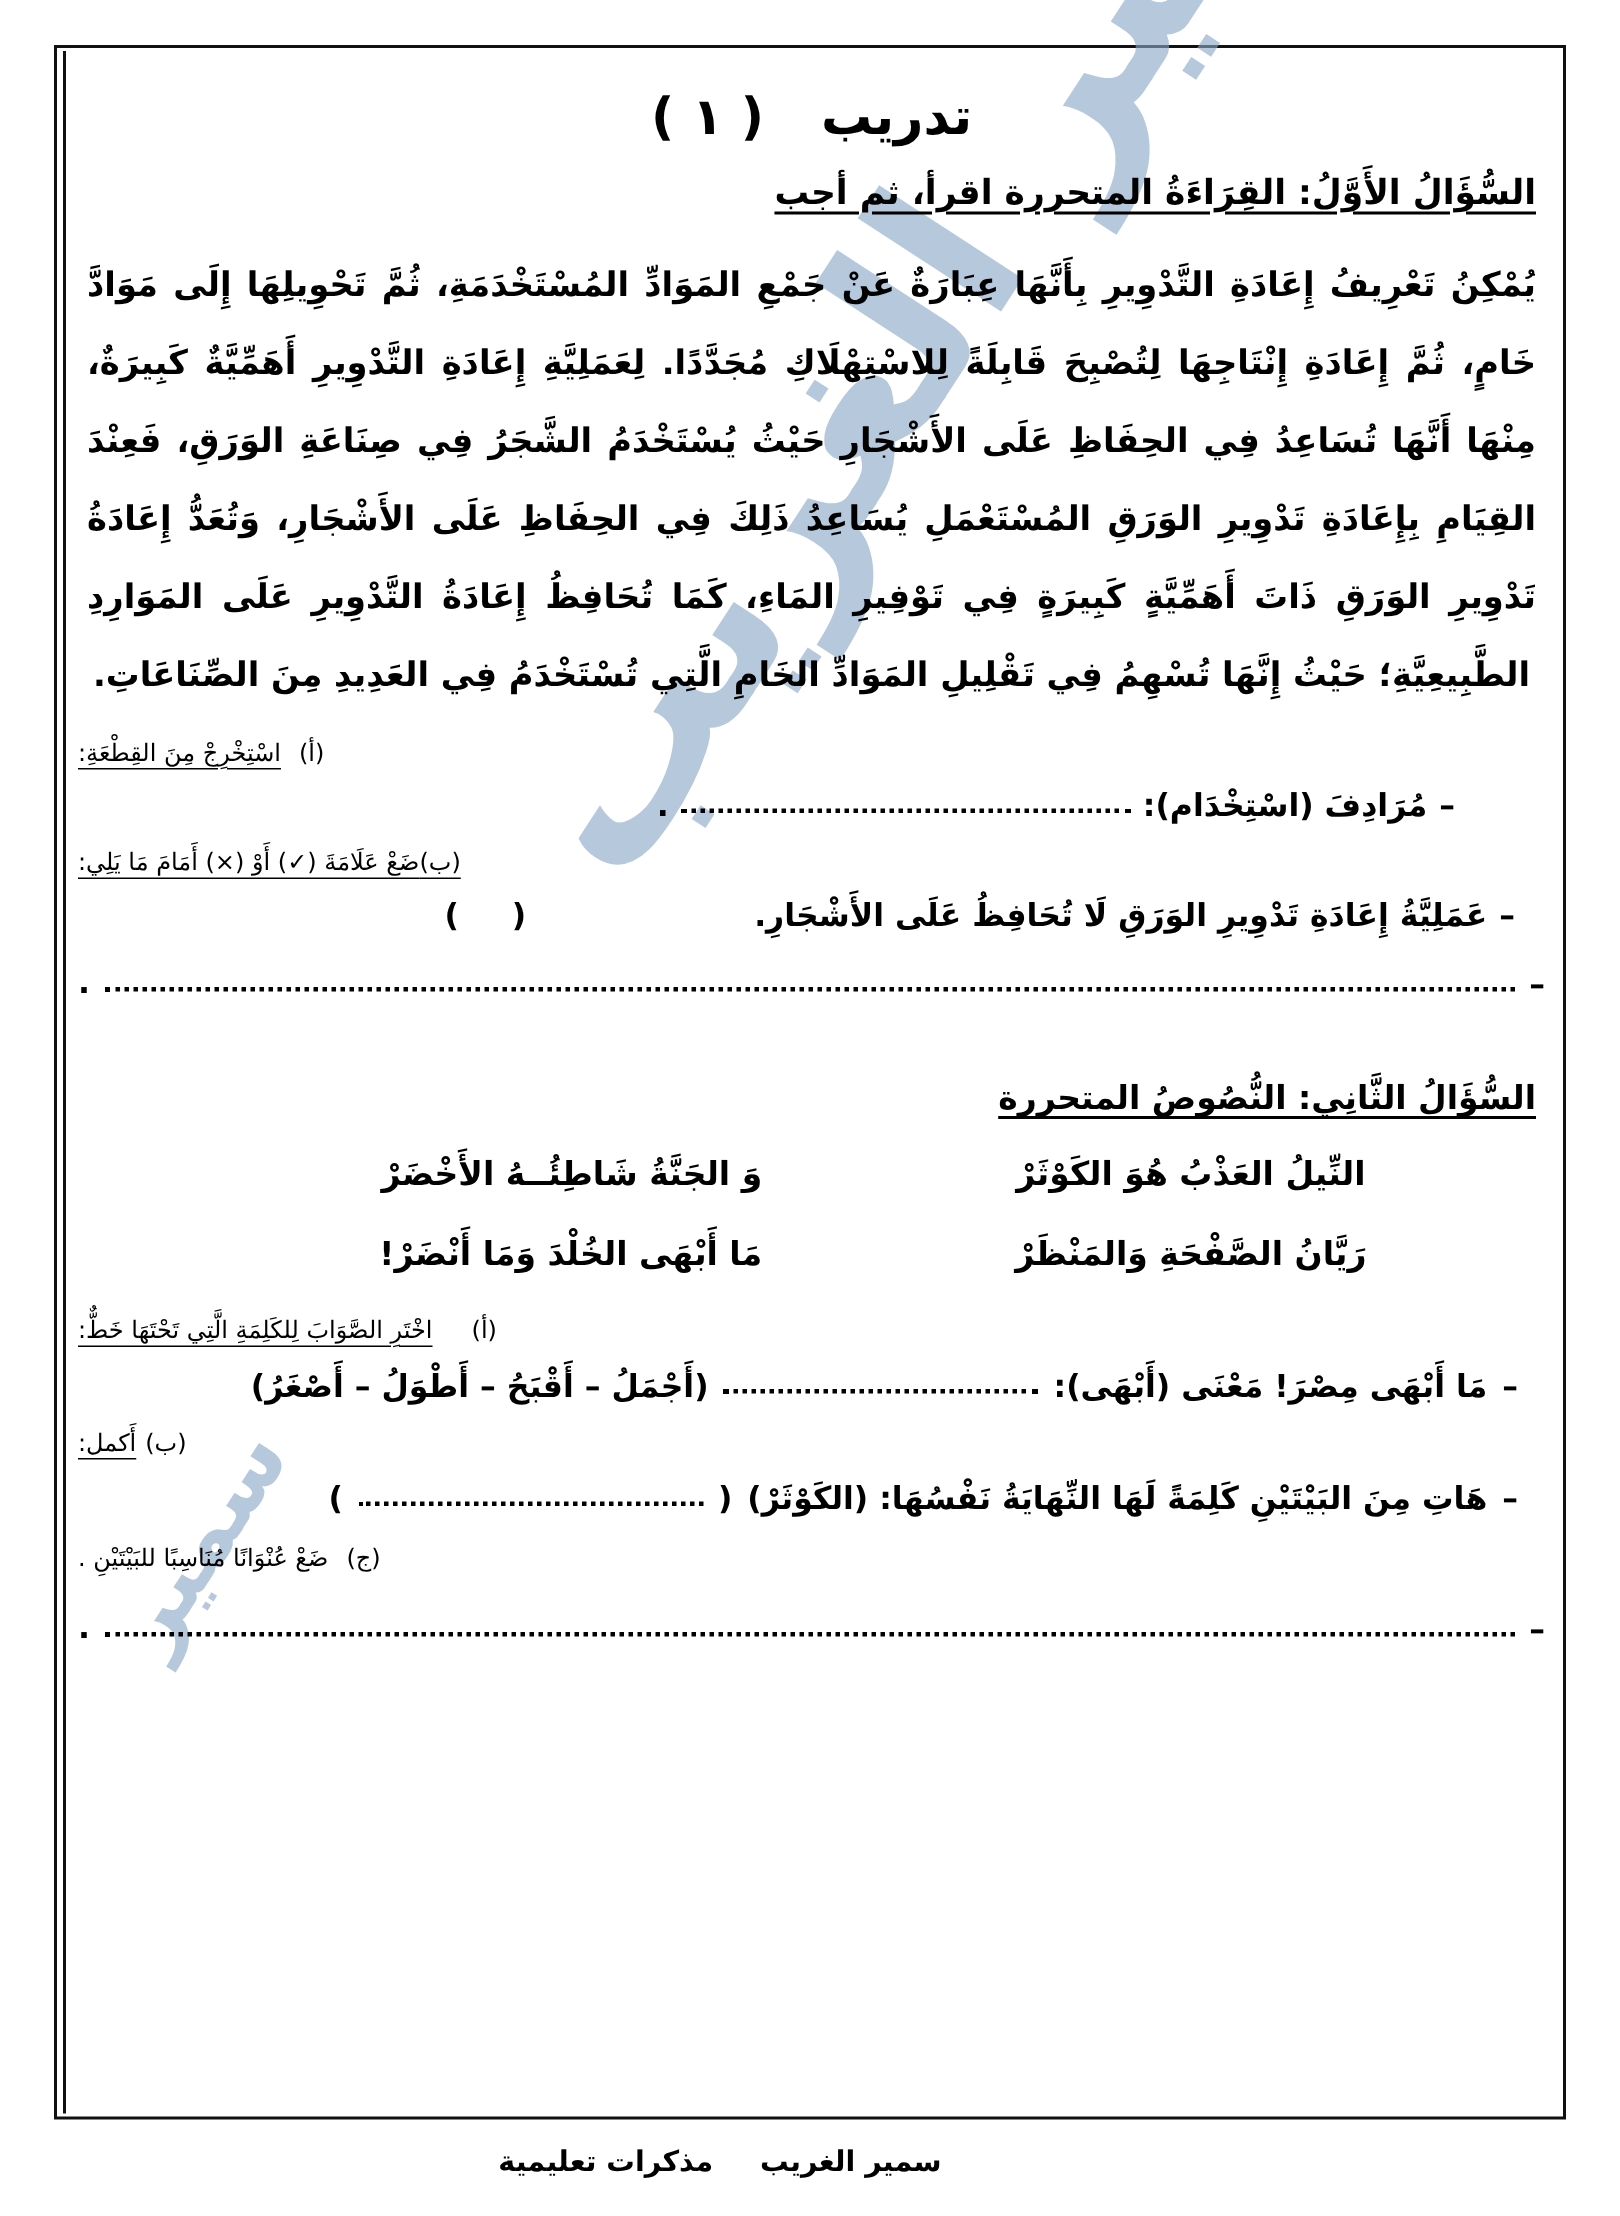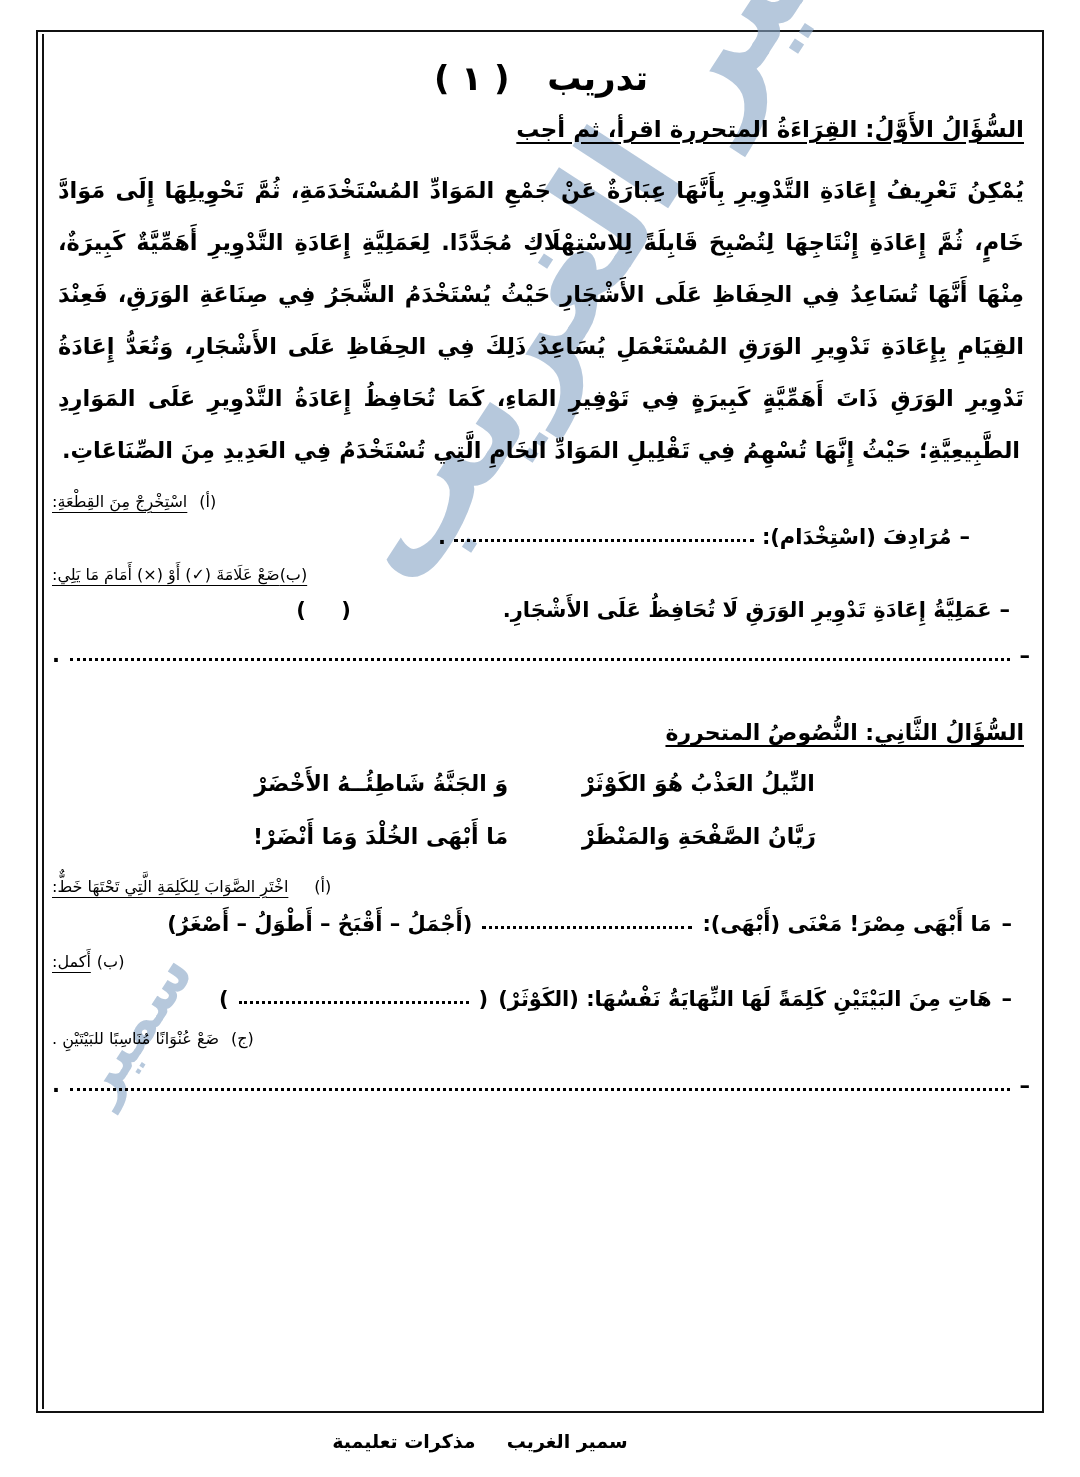--- a/index.html
+++ b/index.html
@@ -176,21 +176,21 @@
     font-size: 22px;
     font-weight: 700;
   }
   .verse-row {
     display: flex;
     flex-direction: row;
     justify-content: space-between;
     margin-bottom: 28px;
     padding: 0 24px 0 32px;
   }
-  .hemistich-r { width: 46%; text-align: left; }
+  .hemistich-r { width: 46%; text-align: center; }
   .hemistich-l { width: 46%; text-align: right; }
 
   .mcq-line {
     display: flex;
     flex-direction: row;
     align-items: baseline;
     gap: 10px;
     font-size: 21px;
     font-weight: 700;
     margin-top: 16px;

